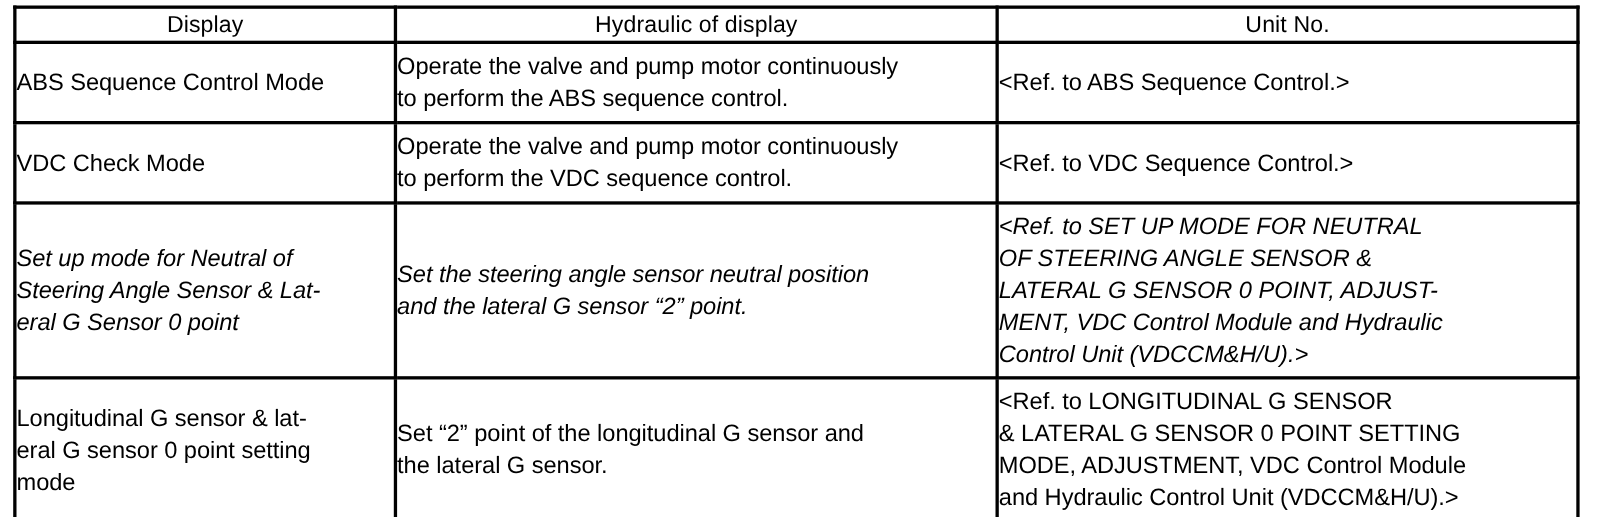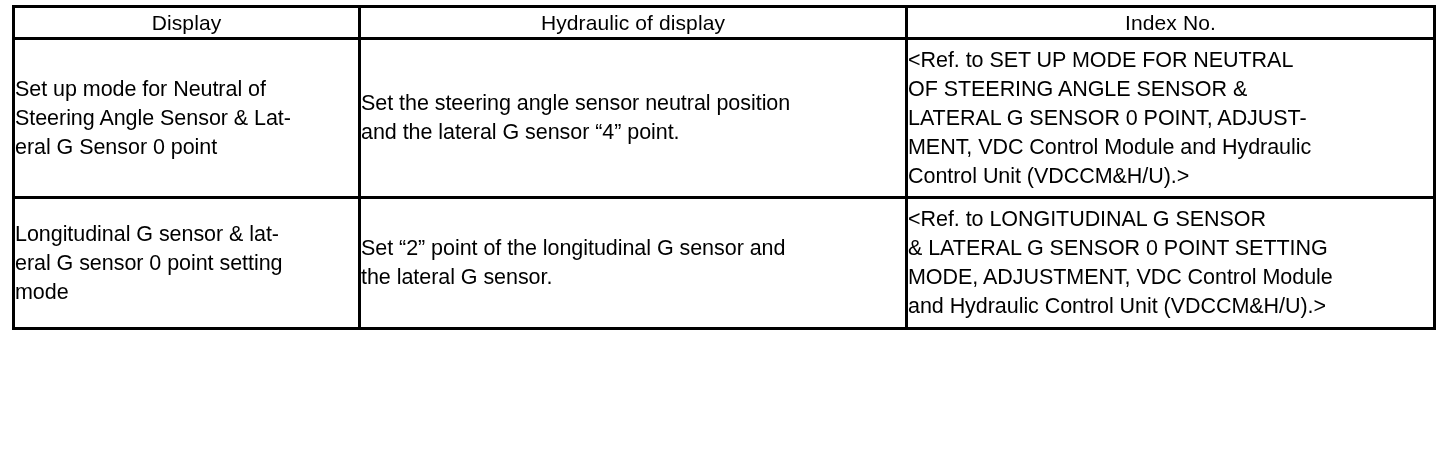--- a/index.html
+++ b/index.html
@@ -68,21 +68,21 @@
     text-align: left;
     white-space: pre-line;
     letter-spacing: -0.05px;
   }
 
   .pad-left  { padding: 6px 8px 6px 17px; }
   .pad-mid   { padding: 6px 8px 6px 14px; }
   .pad-right { padding: 6px 8px 6px 14px; }
 
   .row-short td { height: 70px; }
-  .row-tall  td { height: 156px; }
+  .row-tall  td { height: 156px; font-style: italic; }
   .row-mid   td { height: 128px; }
 </style>
 </head>
 <body>
 
 <div class="sheet">
 
   <table class="spec-table">
     <colgroup>
       <col class="col-display">
@@ -92,38 +92,62 @@
 
     <thead>
       <tr>
         <th class="hdr-cell">
           <span class="hdr-text">Display</span>
         </th>
         <th class="hdr-cell">
           <span class="hdr-text">Hydraulic of display</span>
         </th>
         <th class="hdr-cell">
-          <span class="hdr-text">Index No.</span>
+          <span class="hdr-text">Unit No.</span>
         </th>
       </tr>
     </thead>
 
     <tbody>
 
+      <tr class="row-short">
+        <td class="pad-left">
+          <span class="cell-text">ABS Sequence Control Mode</span>
+        </td>
+        <td class="pad-mid">
+          <span class="cell-text">Operate the valve and pump motor continuously
+to perform the ABS sequence control.</span>
+        </td>
+        <td class="pad-right">
+          <span class="cell-text">&lt;Ref. to ABS Sequence Control.&gt;</span>
+        </td>
+      </tr>
 
+      <tr class="row-short">
+        <td class="pad-left">
+          <span class="cell-text">VDC Check Mode</span>
+        </td>
+        <td class="pad-mid">
+          <span class="cell-text">Operate the valve and pump motor continuously
+to perform the VDC sequence control.</span>
+        </td>
+        <td class="pad-right">
+          <span class="cell-text">&lt;Ref. to VDC Sequence Control.&gt;</span>
+        </td>
+      </tr>
 
       <tr class="row-tall">
         <td class="pad-left">
           <span class="cell-text">Set up mode for Neutral of
 Steering Angle Sensor &amp; Lat-
 eral G Sensor 0 point</span>
         </td>
         <td class="pad-mid">
           <span class="cell-text">Set the steering angle sensor neutral position
-and the lateral G sensor “4” point.</span>
+and the lateral G sensor “2” point.</span>
         </td>
         <td class="pad-right">
           <span class="cell-text">&lt;Ref. to SET UP MODE FOR NEUTRAL
 OF STEERING ANGLE SENSOR &amp;
 LATERAL G SENSOR 0 POINT, ADJUST-
 MENT, VDC Control Module and Hydraulic
 Control Unit (VDCCM&amp;H/U).&gt;</span>
         </td>
       </tr>
 

